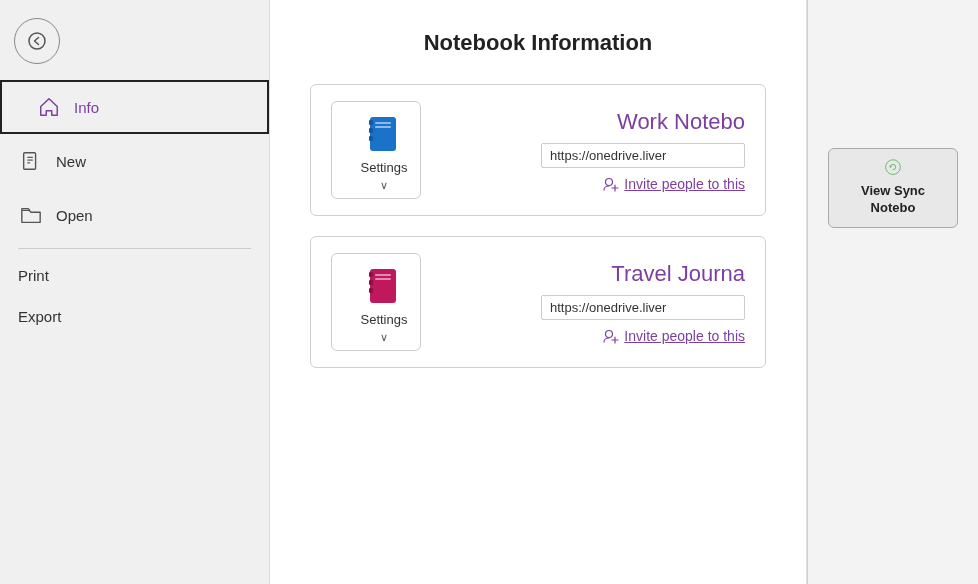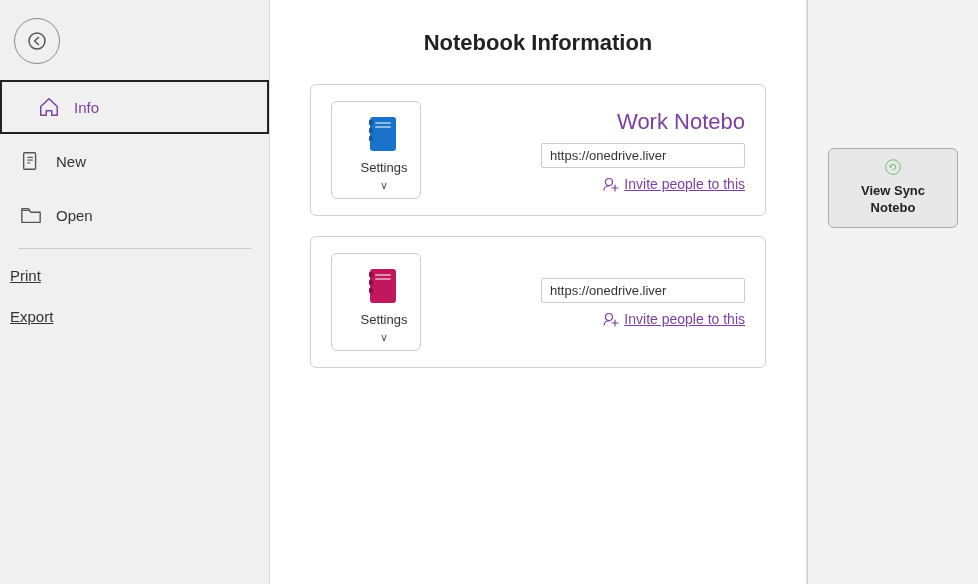--- a/index.html
+++ b/index.html
@@ -66,25 +66,24 @@
 
     .sidebar-divider {
       border: none;
       border-top: 1px solid #ccc;
       margin: 6px 18px;
     }
 
     .sidebar-item-plain {
       display: flex;
       align-items: center;
-      padding: 12px 10px;
+      padding: 12px 18px;
       font-size: 15px;
       color: #333;
       cursor: pointer;
-      text-decoration: underline;
     }
 
     
     .main-content {
       flex: 1;
       background: #fff;
       padding: 30px 40px 20px 40px;
       overflow-y: auto;
       border-right: 1px solid #ddd;
     }
@@ -320,20 +319,23 @@
         <rect x="7" y="16" width="4" height="5" rx="1" fill="#8c1044"></rect>
         <rect x="7" y="24" width="4" height="5" rx="1" fill="#8c1044"></rect>
         <rect x="13" y="10" width="16" height="2" rx="1" fill="#fff" opacity="0.5"></rect>
         <rect x="13" y="14" width="16" height="2" rx="1" fill="#fff" opacity="0.5"></rect>
       </svg>
       <span class="settings-label">Settings</span>
       <span class="settings-chevron">∨</span>
     </div>
 
     <div class="notebook-info">
+      <div class="notebook-name">
+        <span>Travel Journa</span>
+      </div>
       <div class="notebook-url">https://onedrive.liver</div>
       <div class="invite-link">
         <svg width="16" height="16" viewBox="0 0 16 16" fill="none">
           <circle cx="6" cy="6" r="3.5" stroke="#7c3fa0" stroke-width="1.2" fill="none"></circle>
           <path d="M1 14c0-2.2 2-4 5-4" stroke="#7c3fa0" stroke-width="1.2" stroke-linecap="round" fill="none"></path>
           <line x1="12" y1="9" x2="12" y2="15" stroke="#7c3fa0" stroke-width="1.2" stroke-linecap="round"></line>
           <line x1="9" y1="12" x2="15" y2="12" stroke="#7c3fa0" stroke-width="1.2" stroke-linecap="round"></line>
         </svg>
         <span>Invite people to this</span>
       </div>

